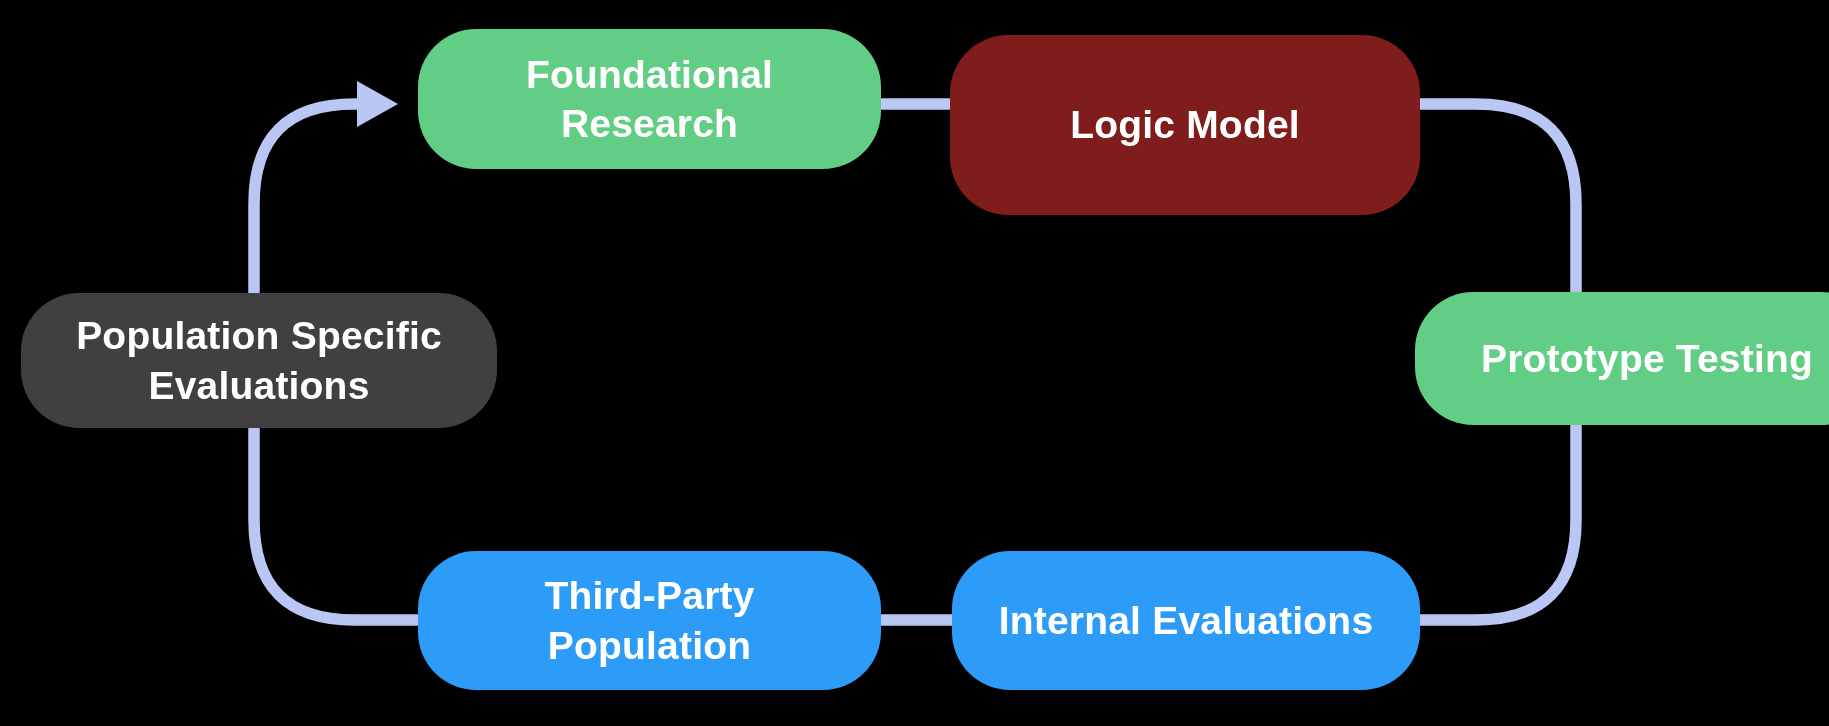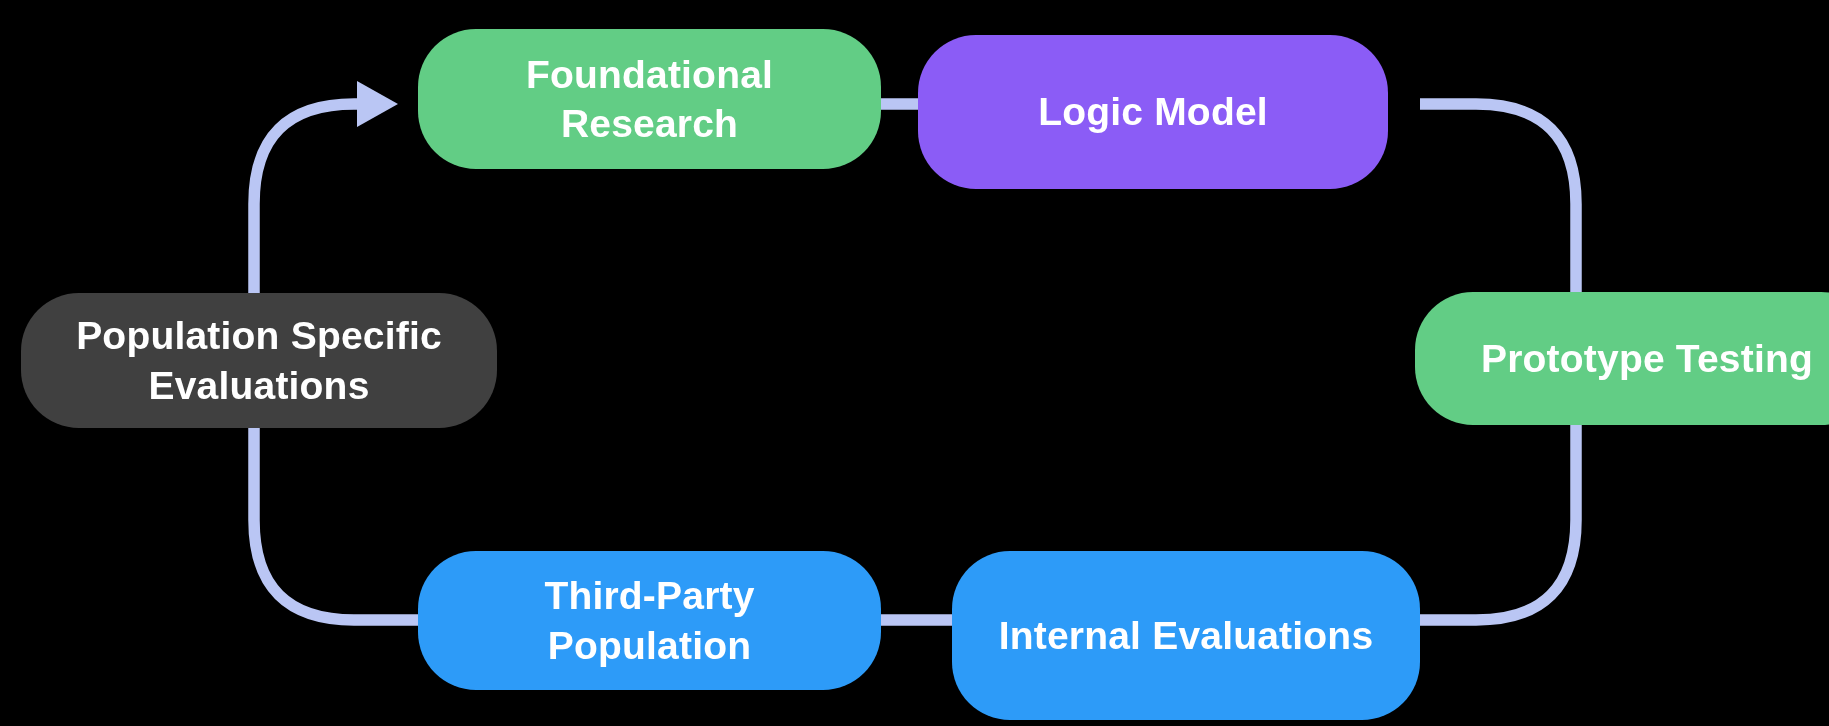--- a/index.html
+++ b/index.html
@@ -56,29 +56,29 @@
     <path d="M 952 620 H 881" stroke="#bac6f4"></path>
     <path d="M 418 620 H 354 Q 254 620 254 520 V 204 Q 254 104 354 104 H 358" stroke="#bac6f4"></path>
     <polygon points="357,81 398,104 357,127" fill="#bac6f4"></polygon>
   </svg>
 
   <div class="node" style="left: 418px; top: 29px; width: 463px; height: 140px; background: rgb(98, 205, 133);">
     <span class="node-label">Foundational
 Research</span>
   </div>
 
-  <div class="node" style="left: 918px; top: 35px; width: 470px; height: 154px; background: #8b5cf6;">
+  <div class="node" style="left: 950px; top: 35px; width: 470px; height: 180px; background: #7f1d1d;">
     <span class="node-label">Logic Model</span>
   </div>
 
   <div class="node" style="left: 1415px; top: 292px; width: 464px; height: 133px; background: rgb(98, 205, 133);">
     <span class="node-label">Prototype Testing</span>
   </div>
 
-  <div class="node" style="left: 952px; top: 551px; width: 468px; height: 169px; background: rgb(45, 155, 248); align-items: center;">
+  <div class="node" style="left: 952px; top: 551px; width: 468px; height: 139px; background: rgb(45, 155, 248); align-items: center;">
     <span class="node-label">Internal Evaluations</span>
   </div>
 
   <div class="node" style="left: 418px; top: 551px; width: 463px; height: 139px; background: rgb(45, 155, 248);">
     <span class="node-label">Third-Party
 Population</span>
   </div>
 
   <div class="node" style="left: 21px; top: 293px; width: 476px; height: 135px; background: #404040;">
     <span class="node-label">Population Specific

